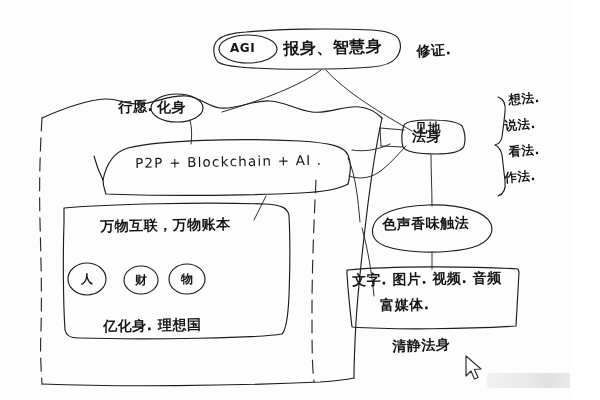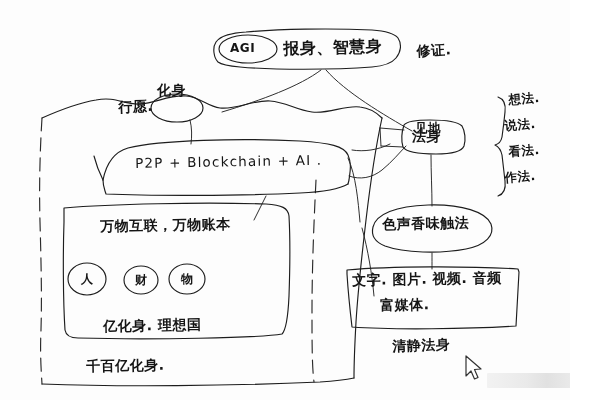--- a/index.html
+++ b/index.html
@@ -213,33 +213,32 @@
   <div class="lbl hw t-mid" style="left:272px; top:6px; transform: rotate(-2deg);"></div>
 
   <div class="lbl hw t-circ" style="left:230px; top:41px;">AGI</div>
 
   <div class="lbl hw t-roundbody" style="left:283px; top:39px; transform: rotate(-1.5deg);">报身、智慧身</div>
 
   <div class="lbl hw t-mid" style="left:416px; top:43px; transform: rotate(-3deg);">修证.</div>
 
   <div class="lbl hw t-mid" style="left:118px; top:99px; transform: rotate(-2deg);">行愿.</div>
 
-  <div class="lbl hw t-mid" style="left:157px; top:82px;">化身</div>
+  <div class="lbl hw t-mid" style="left:157px; top:99px;">化身</div>
 
   <div class="lbl latin t-mid" style="left:135px; top:155px; transform: rotate(-1deg); font-size:13.5px;">P2P + Blockchain + AI .</div>
 
   <div class="lbl hw t-mid" style="left:100px; top:218px; transform: rotate(-1deg);">万物互联，万物账本</div>
 
   <div class="lbl hw t-circ" style="left:81px; top:272px;">人</div>
   <div class="lbl hw t-circ" style="left:135px; top:273px;">财</div>
   <div class="lbl hw t-circ" style="left:181px; top:272px;">物</div>
 
   <div class="lbl hw t-mid" style="left:103px; top:318px; transform: rotate(-1deg);">亿化身. 理想国</div>
 
-  <div class="lbl hw t-mid" style="left:86px; top:358px; transform: rotate(-1deg);">千百亿化身.</div>
 
   <div class="lbl hw t-small" style="left:415px; top:120px;">见地</div>
 
   <div class="lbl hw t-mid" style="left:412px; top:128px;">法身</div>
 
   <div class="lbl hw t-mid" style="left:382px; top:216px; transform: rotate(-1deg);">色声香味触法</div>
 
   <div class="lbl hw t-mid" style="left:352px; top:272px; transform: rotate(-1deg);">文字. 图片. 视频. 音频</div>
   <div class="lbl hw t-mid" style="left:380px; top:297px; transform: rotate(-1deg);">富媒体.</div>
 

